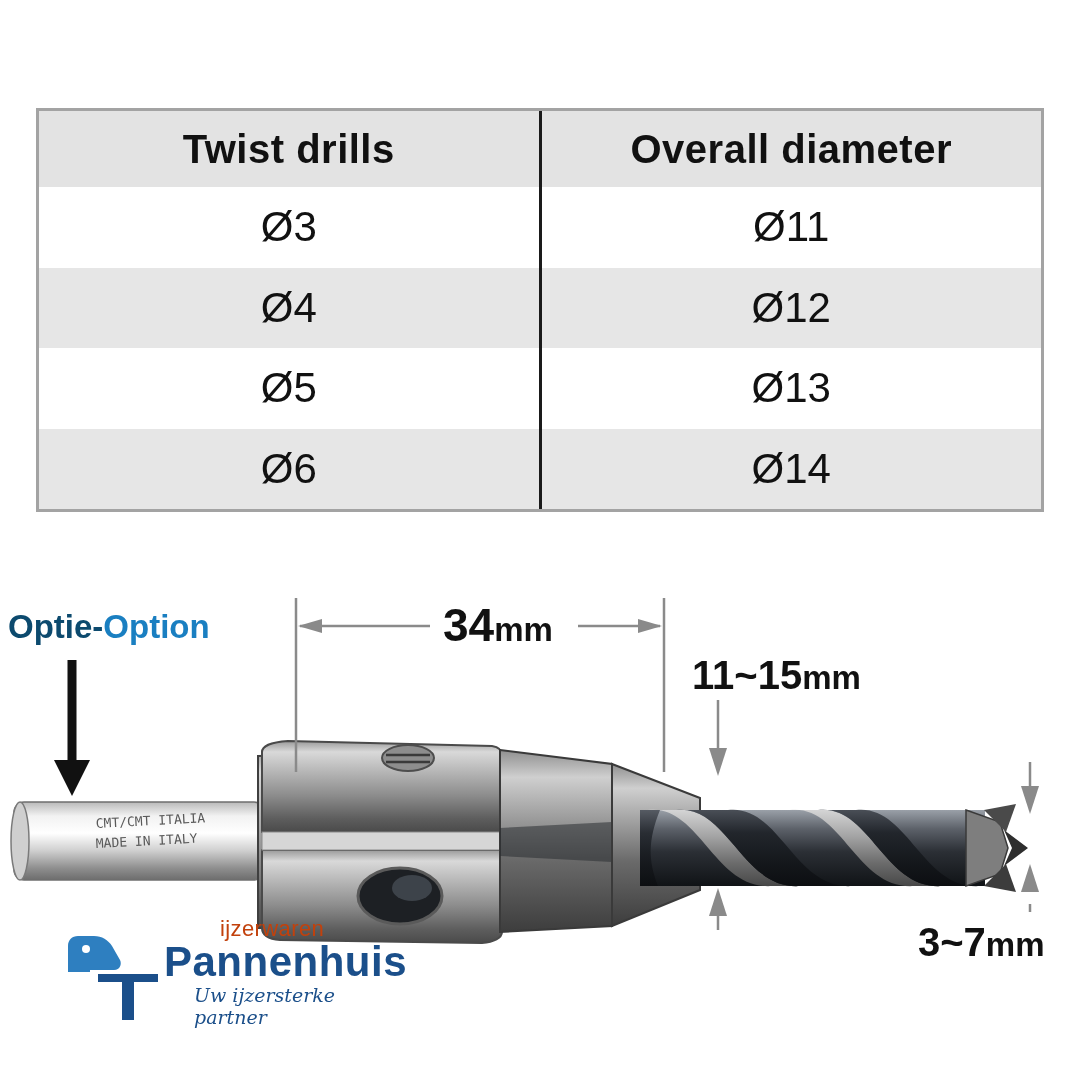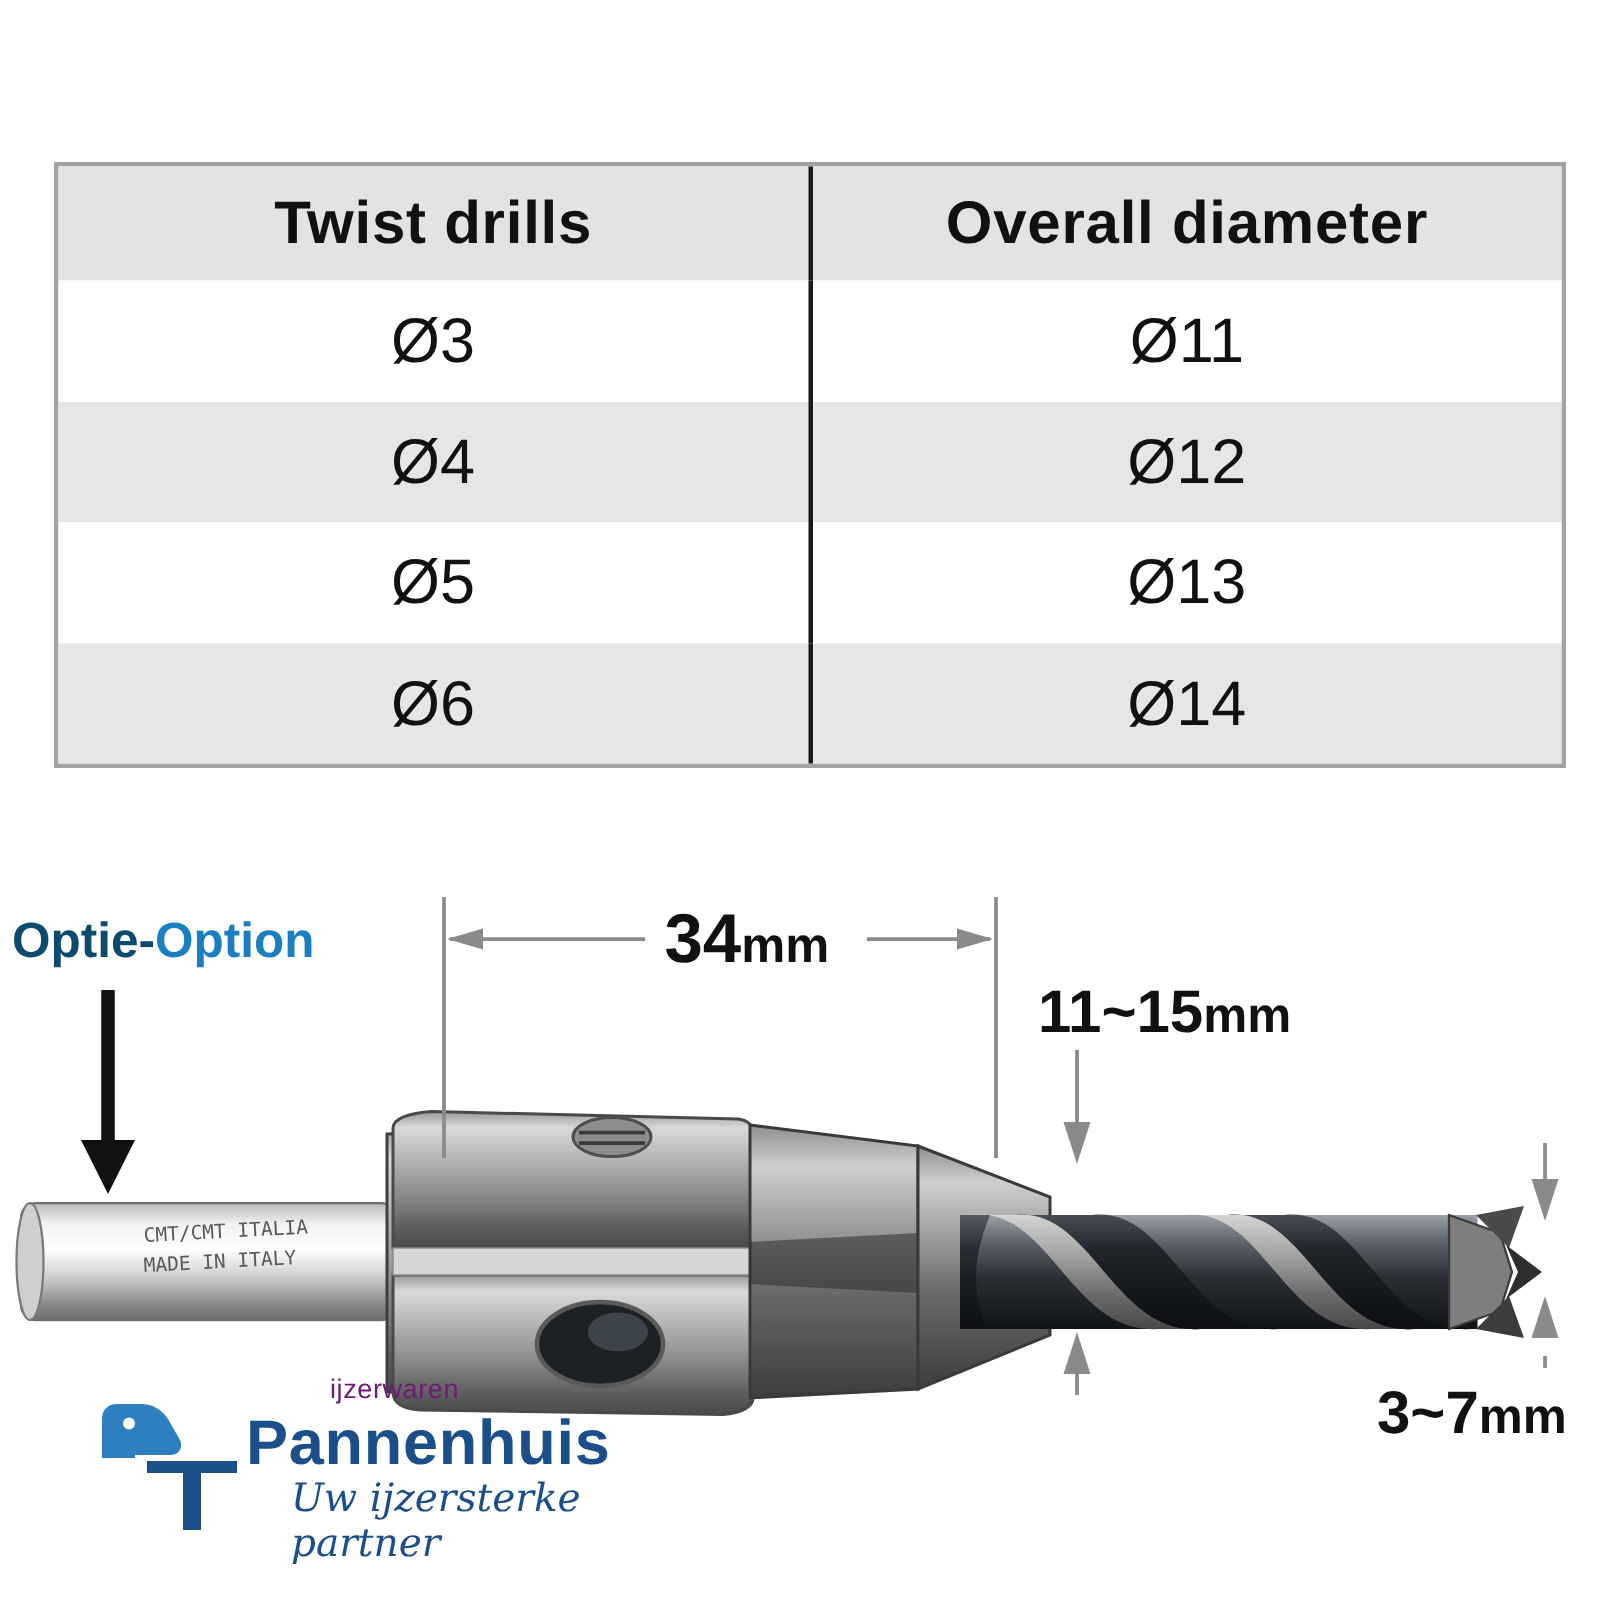--- a/index.html
+++ b/index.html
@@ -130,29 +130,29 @@
     top: 22px;
     font-size: 42px;
     font-weight: bold;
     color: #1b4f8a;
     letter-spacing: 0.5px;
   }
   .logo-small {
     position: absolute;
     left: 164px;
     top: 0px;
-    font-size: 18px;
-    color: #701a75;
+    font-size: 22px;
+    color: #c2410c;
     letter-spacing: 0.4px;
   }
   .logo-tag {
     position: absolute;
     left: 138px;
     top: 68px;
-    font-size: 26px;
+    font-size: 19px;
     color: #1b4f8a;
     font-family: "DejaVu Serif", serif;
     font-style: italic;
   }
 </style>
 </head>
 <body>
 
 <div class="spec-table-wrap">
   <table class="spec-table">

